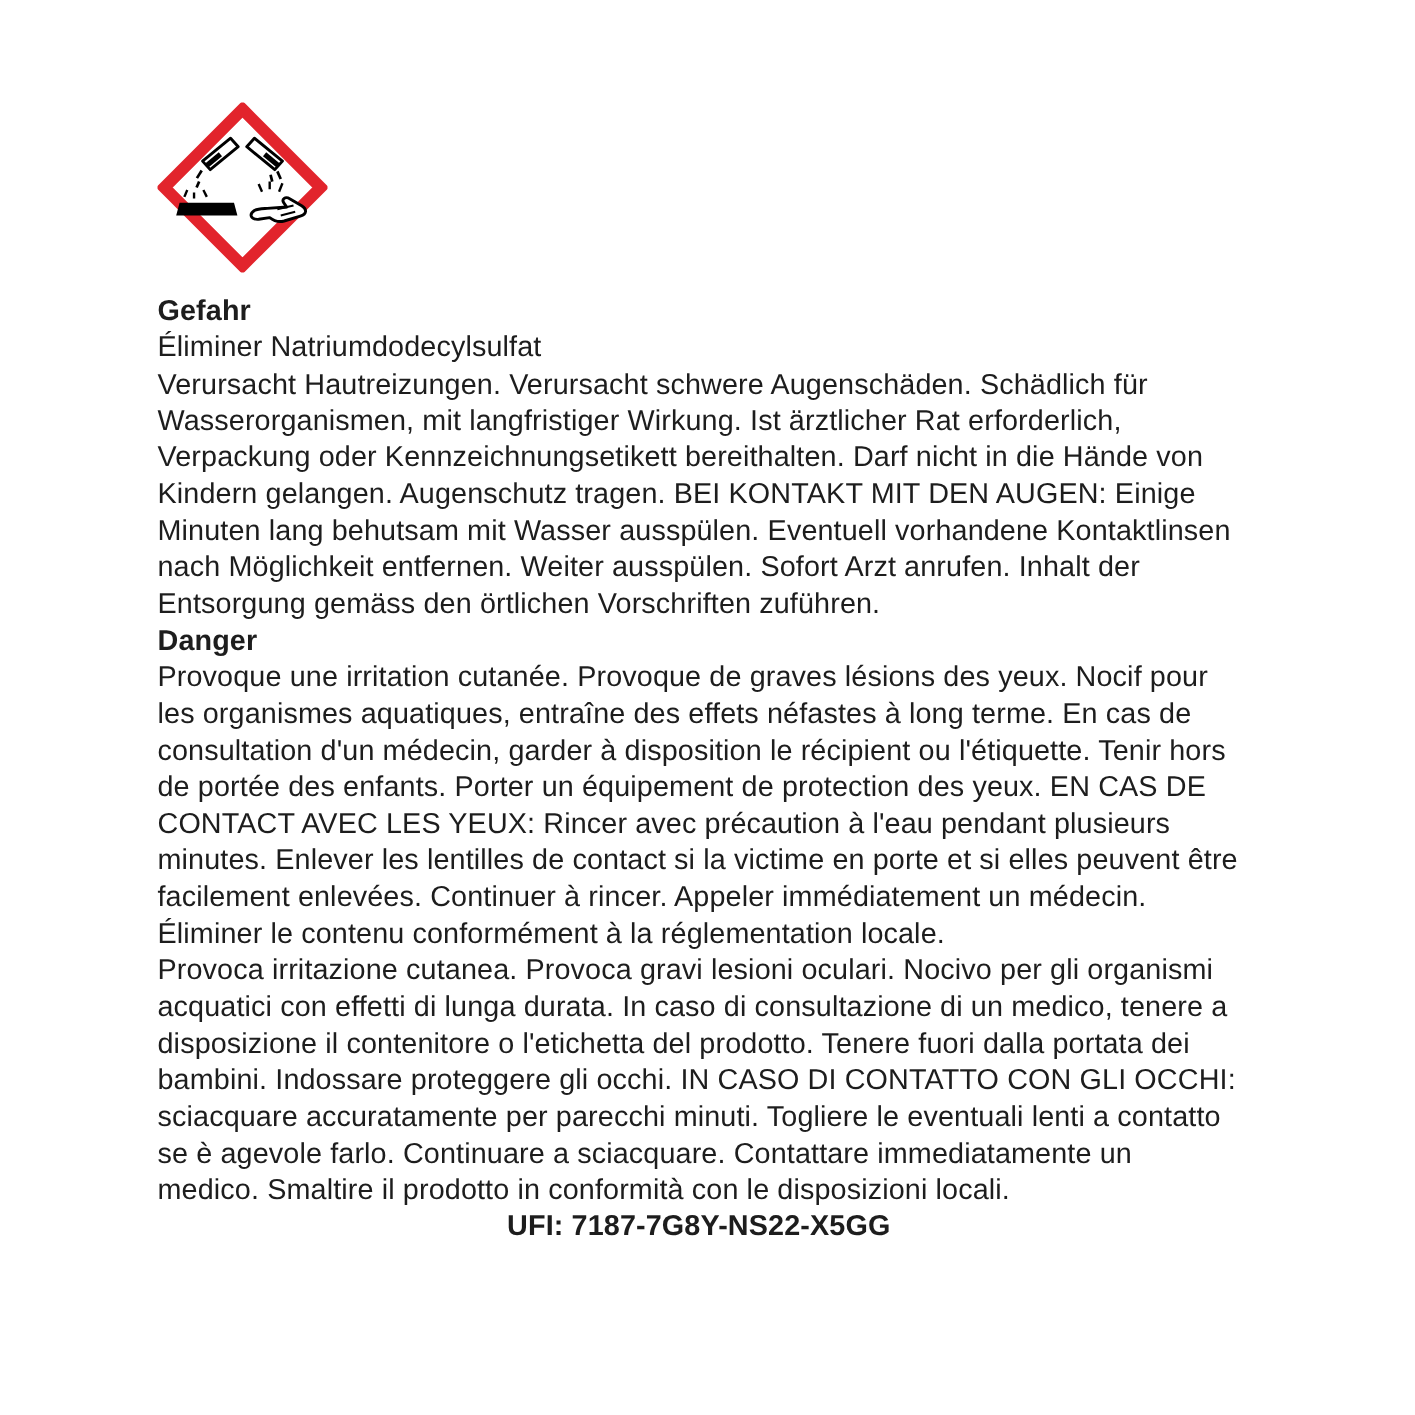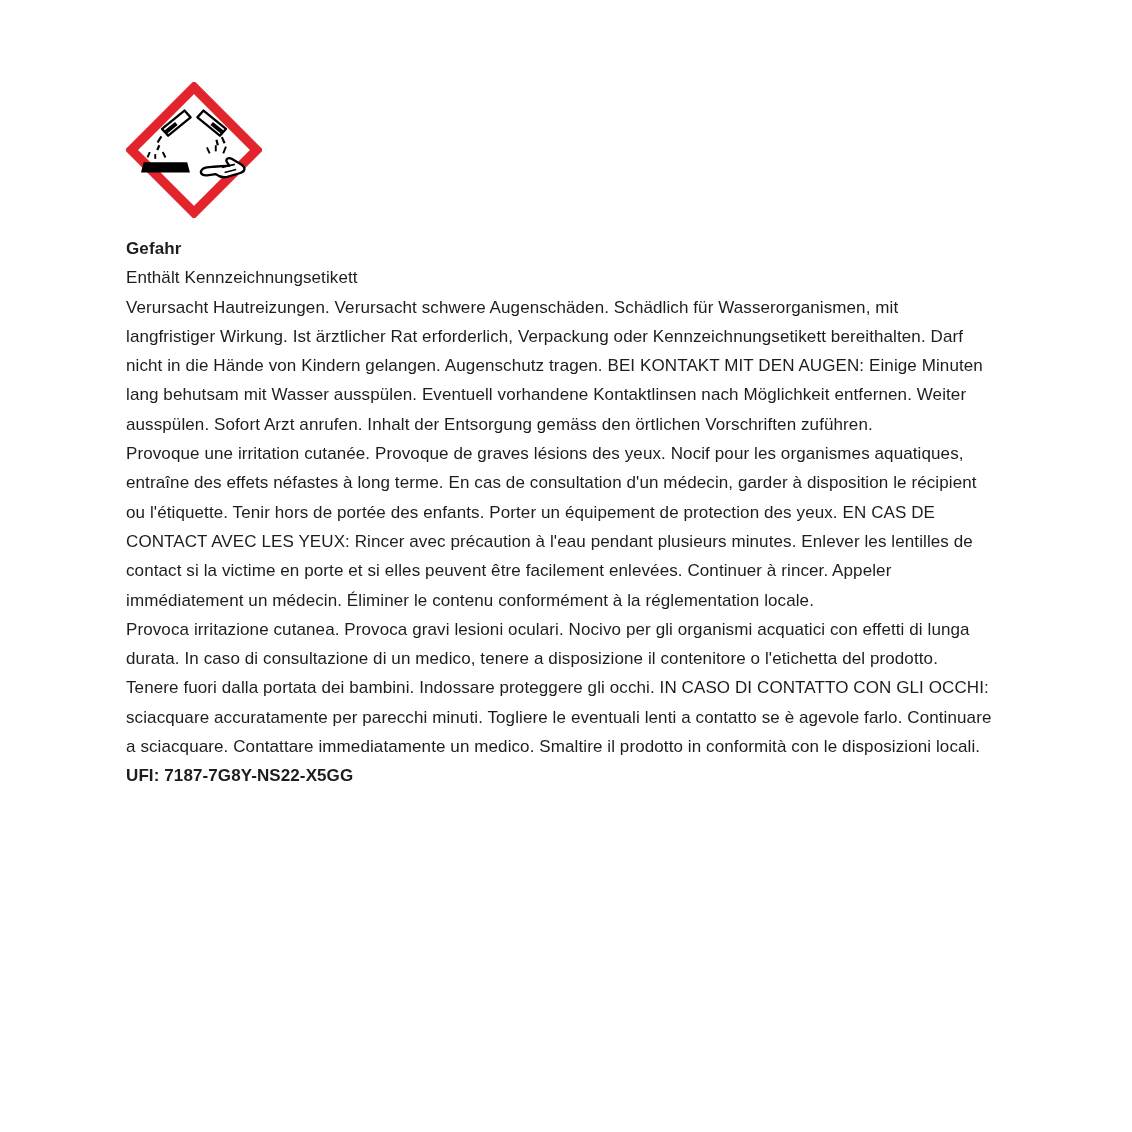--- a/index.html
+++ b/index.html
@@ -26,36 +26,37 @@
     height: 136px;
     display: block;
   }
   .pictogram svg {
     display: block;
     width: 100%;
     height: 100%;
   }
   .label-text {
     margin-top: 16px;
-    font-size: 17px;
+    font-size: 23px;
     line-height: 29.3px;
     letter-spacing: 0.1px;
   }
   .label-text section {
     margin: 0;
     padding: 0;
   }
   .signal {
     font-weight: 700;
   }
   .line, .statements {
     font-weight: 400;
   }
   .ufi {
     font-weight: 700;
+    text-align: center;
   }
 </style>
 </head>
 <body>
 
 <div class="content">
 
   <div class="pictogram">
     <svg viewBox="0 0 100 100" xmlns="http://www.w3.org/2000/svg" aria-hidden="true">
 
@@ -88,25 +89,26 @@
         <path d="M72.5 66.5 l8.5 -2.2" stroke="#000000" stroke-width="1.2" fill="none"></path>
         <path d="M70.5 62.8 l9.5 -2.2" stroke="#000000" stroke-width="1.2" fill="none"></path>
       </g>
     </svg>
   </div>
 
   <div class="label-text">
 
     <section>
       <div class="signal">Gefahr</div>
-      <div class="line">Enthält Kennzeichnungsetikett</div>
+      <div class="line">Éliminer Natriumdodecylsulfat</div>
       <div class="statements">Verursacht Hautreizungen. Verursacht schwere Augenschäden. Schädlich für Wasserorganismen, mit langfristiger Wirkung. Ist ärztlicher Rat erforderlich, Verpackung oder Kennzeichnungsetikett bereithalten. Darf nicht in die Hände von Kindern gelangen. Augenschutz tragen. BEI KONTAKT MIT DEN AUGEN: Einige Minuten lang behutsam mit Wasser ausspülen. Eventuell vorhandene Kontaktlinsen nach Möglichkeit entfernen. Weiter ausspülen. Sofort Arzt anrufen. Inhalt der Entsorgung gemäss den örtlichen Vorschriften zuführen.</div>
     </section>
 
     <section>
+      <div class="signal">Danger</div>
       <div class="statements">Provoque une irritation cutanée. Provoque de graves lésions des yeux. Nocif pour les organismes aquatiques, entraîne des effets néfastes à long terme. En cas de consultation d'un médecin, garder à disposition le récipient ou l'étiquette. Tenir hors de portée des enfants. Porter un équipement de protection des yeux. EN CAS DE CONTACT AVEC LES YEUX: Rincer avec précaution à l'eau pendant plusieurs minutes. Enlever les lentilles de contact si la victime en porte et si elles peuvent être facilement enlevées. Continuer à rincer. Appeler immédiatement un médecin. Éliminer le contenu conformément à la réglementation locale.</div>
     </section>
 
     <section>
       <div class="statements">Provoca irritazione cutanea. Provoca gravi lesioni oculari. Nocivo per gli organismi acquatici con effetti di lunga durata. In caso di consultazione di un medico, tenere a disposizione il contenitore o l'etichetta del prodotto. Tenere fuori dalla portata dei bambini. Indossare proteggere gli occhi. IN CASO DI CONTATTO CON GLI OCCHI: sciacquare accuratamente per parecchi minuti. Togliere le eventuali lenti a contatto se è agevole farlo. Continuare a sciacquare. Contattare immediatamente un medico. Smaltire il prodotto in conformità con le disposizioni locali.</div>
     </section>
 
     <div class="ufi">UFI: 7187-7G8Y-NS22-X5GG</div>
 
   </div>

